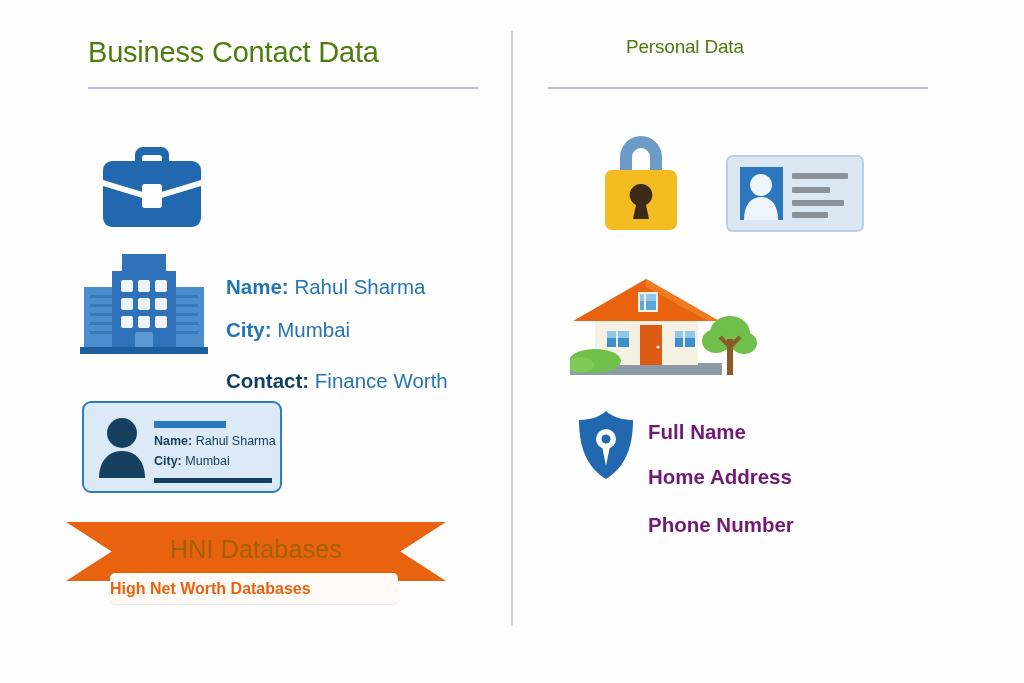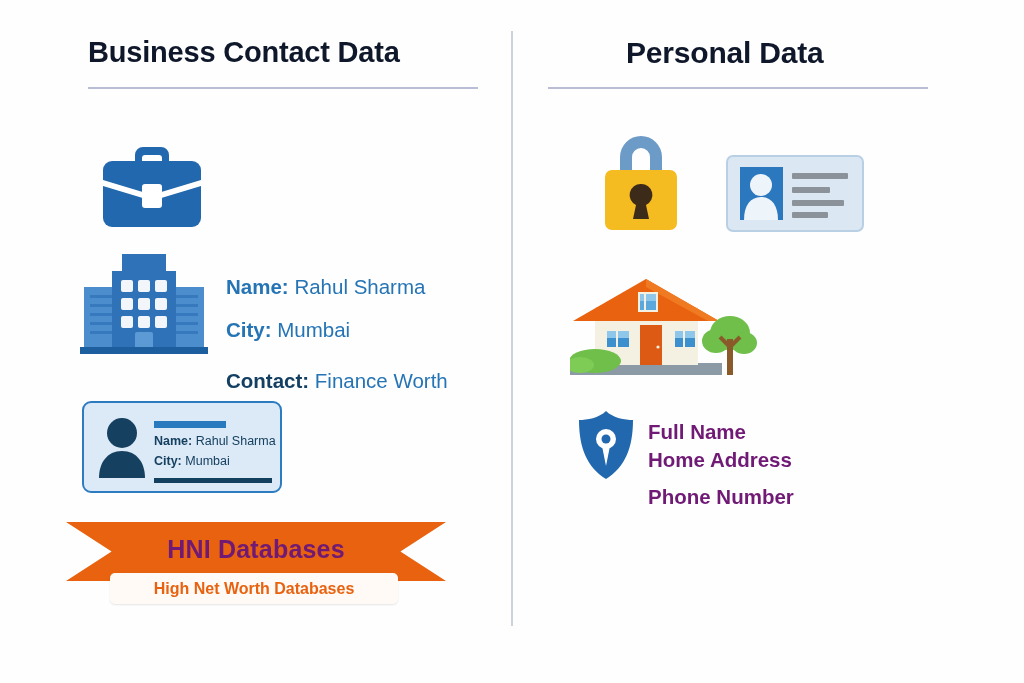--- a/index.html
+++ b/index.html
@@ -18,34 +18,34 @@
 
   .canvas {
     position: absolute;
     inset: 0;
     background: #fefefe;
   }
 
   
   .col-title {
     position: absolute;
-    font-weight: bold;
-    color: #0f172a;
+    font-weight: normal;
+    color: #4d7c0f;
     letter-spacing: -0.2px;
     white-space: nowrap;
   }
   #title-left {
     left: 88px;
     top: 36px;
     font-size: 29px;
   }
   #title-right {
     left: 626px;
     top: 36px;
-    font-size: 30px;
+    font-size: 19px;
   }
   .title-rule {
     position: absolute;
     height: 2px;
     background: #b9bdd6;
   }
   #rule-left  { left: 88px;  top: 87px; width: 390px; }
   #rule-right { left: 548px; top: 87px; width: 380px; }
 
   
@@ -157,38 +157,37 @@
       100% 100%, 0% 100%,
       12% 50%
     );
   }
   #hni-banner-label {
     position: absolute;
     inset: 0;
     display: flex;
     align-items: center;
     justify-content: center;
-    color: #701a75;
+    color: #a16207;
     font-size: 25px;
-    font-weight: bold;
+    font-weight: normal;
     letter-spacing: 0.2px;
     padding-bottom: 4px;
     box-sizing: border-box;
   }
   #hni-subbox {
     position: absolute;
     left: 110px;
     top: 573px;
     width: 288px;
     height: 31px;
     background: #fffaf6;
     border-radius: 5px;
     display: flex;
     align-items: center;
-    justify-content: center;
     box-shadow: 0 1px 2px rgba(0,0,0,0.10);
   }
   #hni-subbox-label {
     color: #e8620f;
     font-size: 16px;
     font-weight: bold;
     white-space: nowrap;
   }
 
   
@@ -227,22 +226,22 @@
 
   .pd-line {
     position: absolute;
     left: 648px;
     font-size: 20.5px;
     font-weight: bold;
     color: #701a75;
     white-space: nowrap;
   }
   #pd-fullname { top: 420px; }
-  #pd-address  { top: 448px; }
-  #pd-phone    { top: 485px; }
+  #pd-address  { top: 465px; }
+  #pd-phone    { top: 513px; }
 </style>
 </head>
 <body>
 
 <div class="canvas">
 
   <div class="col-title" id="title-left">Business Contact Data</div>
   <div class="title-rule" id="rule-left"></div>
 
   <div class="col-title" id="title-right">Personal Data</div>

